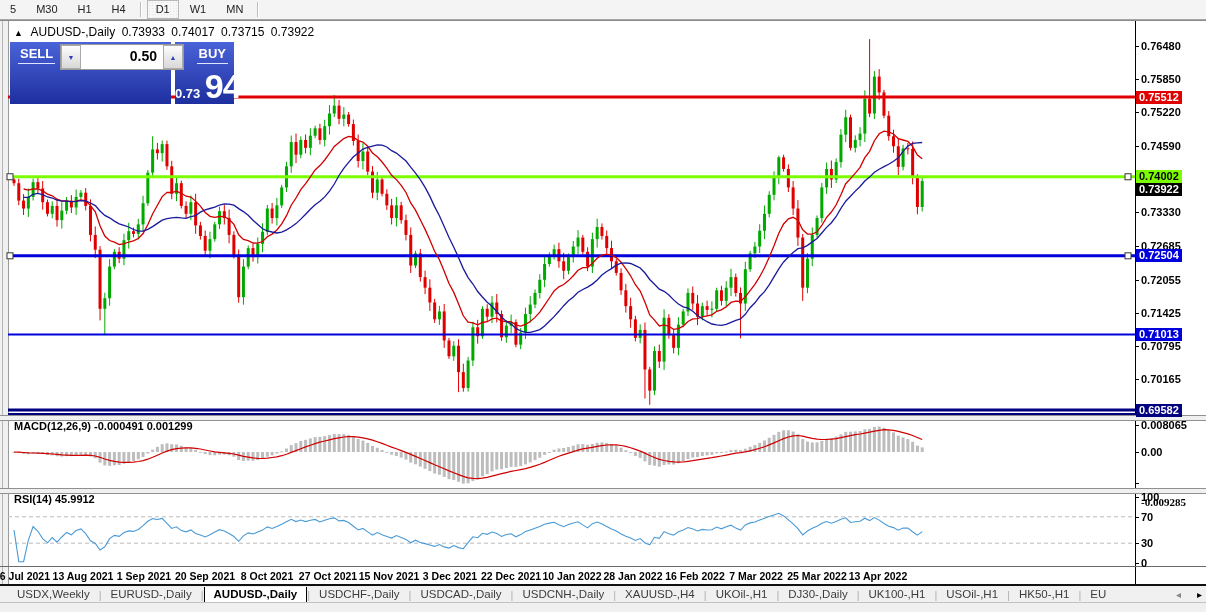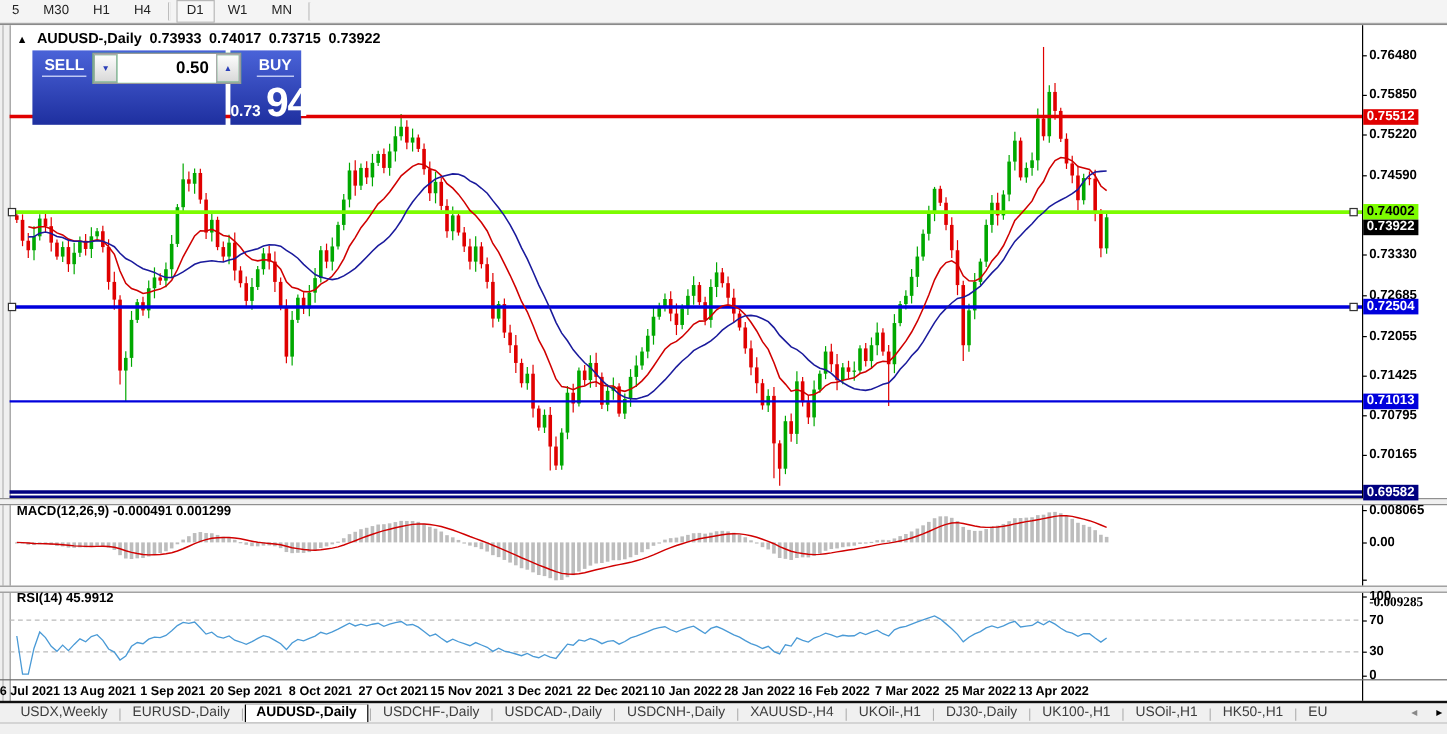--- a/index.html
+++ b/index.html
@@ -19,21 +19,21 @@
               border-right:1px solid #9a9a9a;}
   #left-strip .inner{position:absolute;left:2px;top:0;width:1px;height:100%;background:#b5b5b5;}
   #chart-bg{position:absolute;left:8px;top:21px;width:1198px;height:564px;background:#fff;}
   #axis-vline{position:absolute;left:1135px;top:21px;width:1px;height:563px;background:#000;}
   .pane-divider{position:absolute;left:0;width:1206px;height:4px;background:#f0f0f0;
                 border-top:1px solid #909090;border-bottom:1px solid #909090;}
   #divider-1{top:415px;} #divider-2{top:488px;}
   #rsi-bottom{position:absolute;left:0;top:566px;width:1206px;height:1px;background:#6a6a6a;}
   #win-bottom{position:absolute;left:0;top:584px;width:1206px;height:2px;background:#111;}
   
-  #main-title{position:absolute;left:14px;top:25px;font-size:12px;font-weight:bold;color:#000;}
+  #main-title{position:absolute;left:14px;top:25px;font-size:12px;font-weight:normal;color:#000;}
   #main-title .tri{font-size:9px;margin-right:5px;}
   #main-title span{margin-right:3px;}
   .ind-label{position:absolute;left:14px;font-size:11px;font-weight:bold;color:#000;}
   #macd-label{top:420px;} #rsi-label{top:493px;}
   
   #chart-svg{position:absolute;left:0;top:0;width:1206px;height:612px;pointer-events:none;}
   
   .scale-tick{position:absolute;left:1141px;font-size:11px;font-weight:bold;color:#000;
               white-space:nowrap;max-width:64px;overflow:hidden;}
   .scale-dash{position:absolute;left:1135px;width:4px;height:1px;background:#000;}
@@ -49,28 +49,28 @@
   .tab.active{background:#fff;border:1px solid #000;font-weight:bold;color:#000;height:15px;
               line-height:14px;}
   .tab-sep{color:#b0b0b0;font-size:11px;}
   #tab-arrows{position:absolute;right:2px;top:587px;width:26px;height:15px;display:flex;
               background:#f0f0f0;align-items:center;justify-content:space-between;padding:0 2px;}
   #tab-arrows span{font-size:10px;line-height:15px;}
   #tab-arrow-left{color:#888;} #tab-arrow-right{color:#000;}
   #status-strip{position:absolute;left:0;top:602px;width:1206px;height:10px;background:#f0f0f0;
                 border-top:1px solid #c2c2c2;}
   
-  #trade-widget{position:absolute;left:27px;top:42px;width:224px;height:50px;}
+  #trade-widget{position:absolute;left:10px;top:42px;width:224px;height:50px;}
   .ow-cell{position:absolute;background:linear-gradient(#4a63d8,#1e2f9f);}
   #ow-left{left:0;top:0;width:161px;height:62px;}
   #ow-right{left:165px;top:0;width:59px;height:62px;}
   .ow-btnlabel{position:absolute;top:4px;font-size:13px;font-weight:bold;color:#fff;
                border-bottom:1px solid #dfe5ff;padding:0 2px 2px 2px;}
   #sell-label{left:8px;} #buy-label{right:6px;}
-  #volume-spinner{position:absolute;left:50px;top:2px;width:122px;height:24px;background:#22c55e;
+  #volume-spinner{position:absolute;left:50px;top:2px;width:122px;height:24px;background:#000000;
       border:1px solid #999;display:flex;align-items:stretch;z-index:5;}
   .spin-btn{width:18px;background:linear-gradient(#fdfdfd,#d8d8d8);border:1px solid #aaa;
             display:flex;align-items:center;justify-content:center;font-size:7px;color:#2b3fb8;}
   .spin-val{flex:1;background:#fff;font-size:14px;font-weight:bold;color:#000;text-align:right;
             padding:3px 6px 0 0;}
   .ow-price{position:absolute;bottom:2px;width:100%;text-align:center;color:#fff;white-space:nowrap;}
   .p-small{font-size:13px;font-weight:bold;vertical-align:baseline;}
   .p-big{font-size:34px;font-weight:bold;letter-spacing:-1px;line-height:30px;}
   .p-sup{font-size:15px;font-weight:bold;vertical-align:18px;}
 </style>

